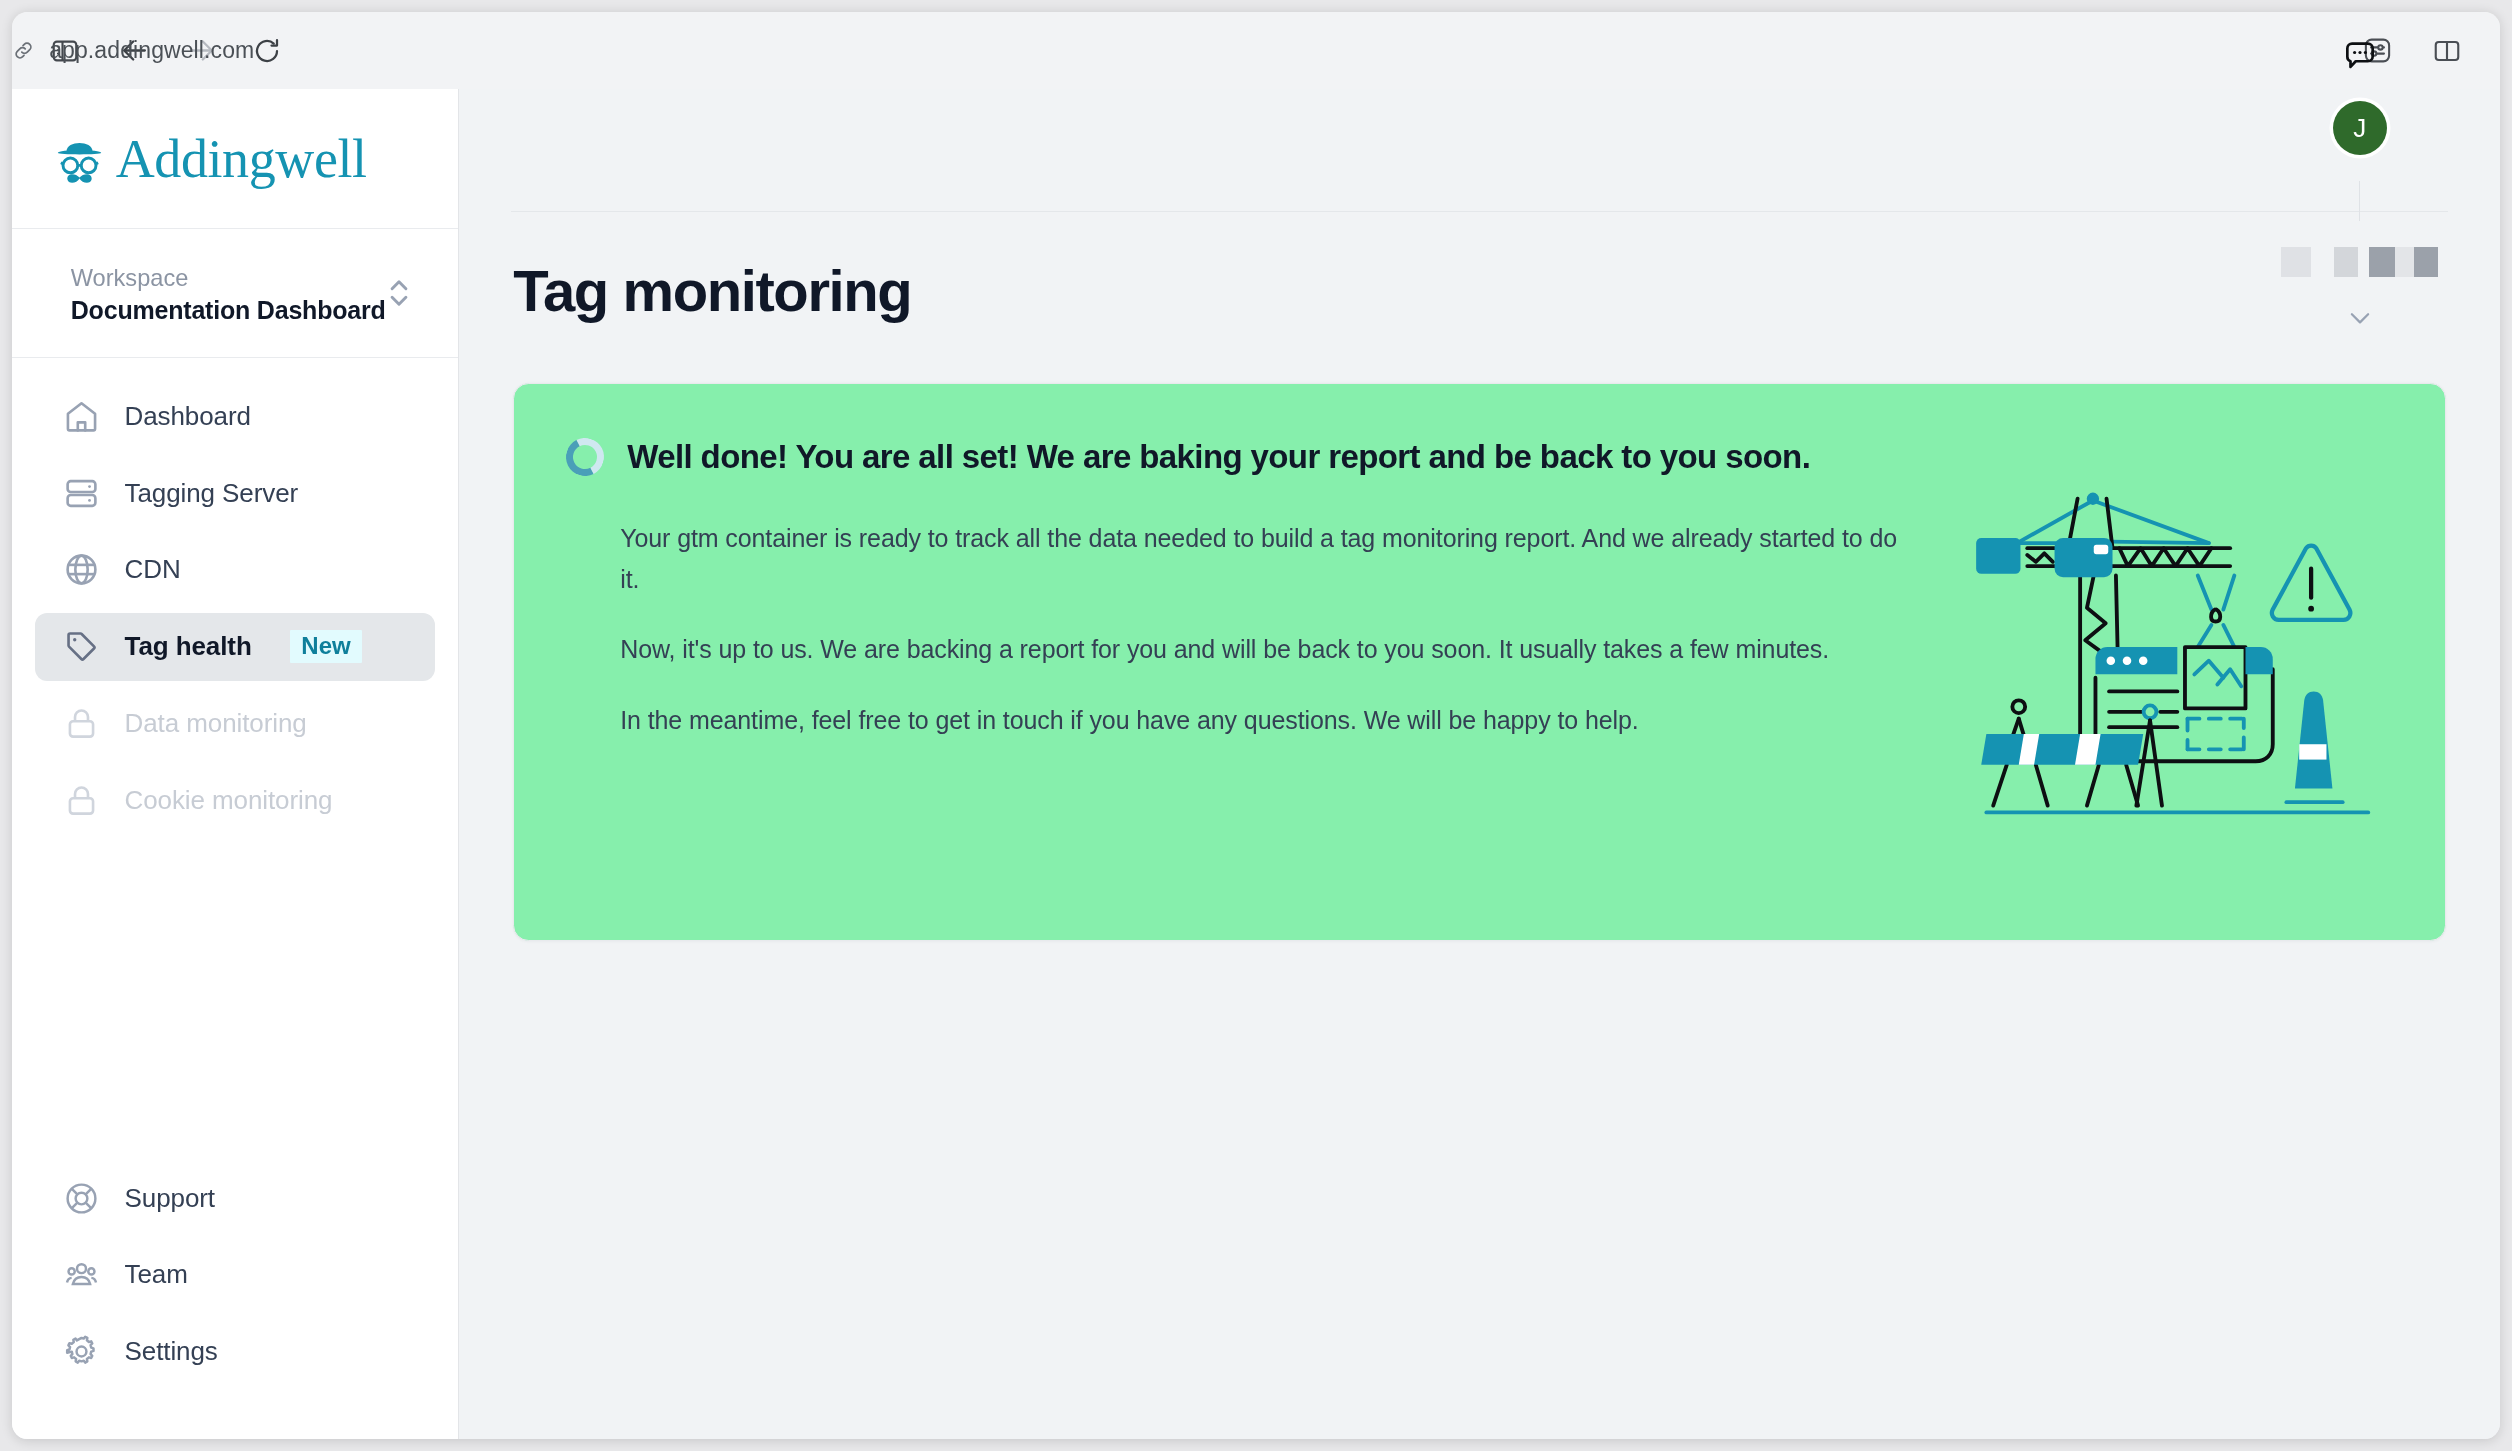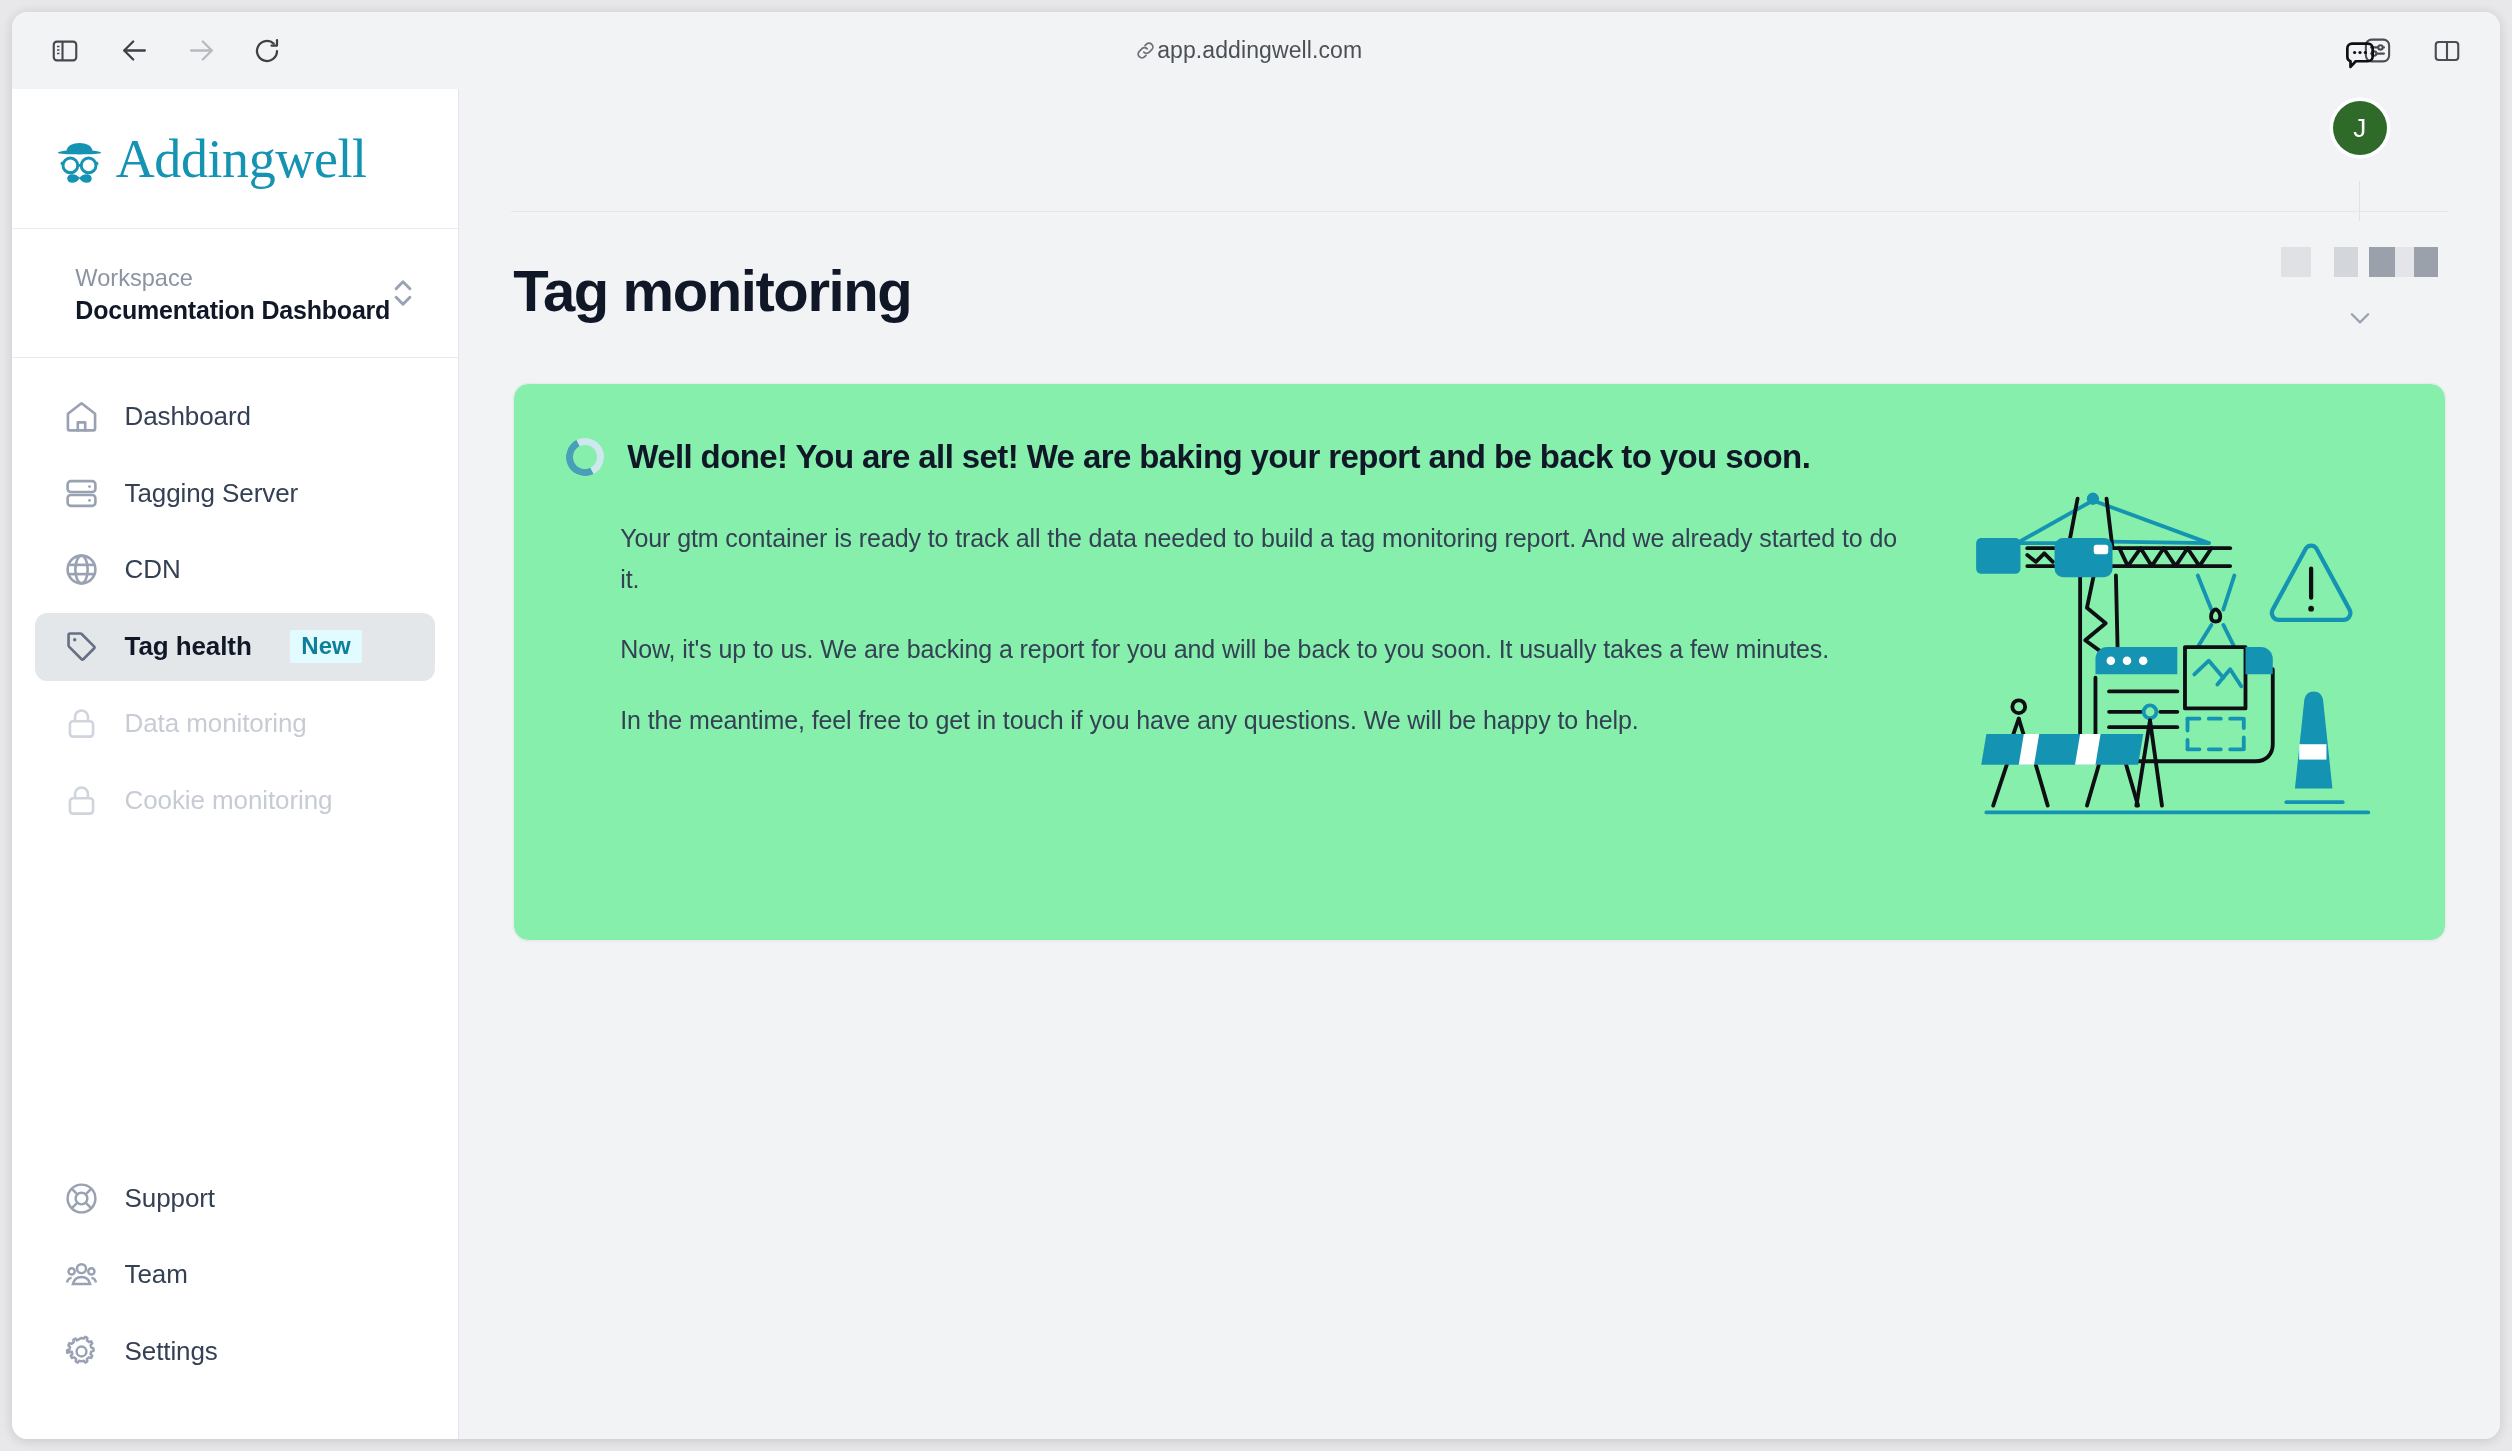--- a/index.html
+++ b/index.html
@@ -31,22 +31,22 @@
   .tb-btn {
     width: 54px; height: 54px;
     display: flex; align-items: center; justify-content: center;
     border-radius: 7px;
     cursor: pointer;
   }
   .tb-btn svg { display: block; }
   #url-bar {
     position: absolute;
     left: 0; right: 16px;
-    display: flex; align-items: center; justify-content: center;
-    gap: 0;
+    display: flex; align-items: center; 
+    gap: 14px;
     pointer-events: none;
   }
   #url-bar .url-text {
     font-size: 23px;
     color: #4b5056;
     letter-spacing: 0.1px;
   }
   #toolbar-right {
     position: absolute;
     right: 26px;
@@ -80,21 +80,21 @@
     font-family: "Liberation Serif", serif;
     font-size: 54px;
     color: #1593b2;
     letter-spacing: -0.4px;
     margin-left: 10.5px;
     line-height: 1;
   }
   #workspace-switcher {
     height: 129px;
     padding: 0 42px 0 54px;
-    display: flex; align-items: center; justify-content: flex-end;
+    display: flex; align-items: center; justify-content: center;
     border-bottom: 0.9px solid #e9ebee;
     cursor: pointer;
   }
   #workspace-label { font-size: 23.6px; color: #8b94a3; line-height: 1.5; }
   #workspace-value { font-size: 25px; color: #101828; font-weight: bold; letter-spacing: -0.2px; }
 
   #nav-primary { padding: 24.4px 23px 0 23px; }
   #nav-bottom  { padding: 0 23px 45px 23px; margin-top: auto; }
 
   .nav-item {

